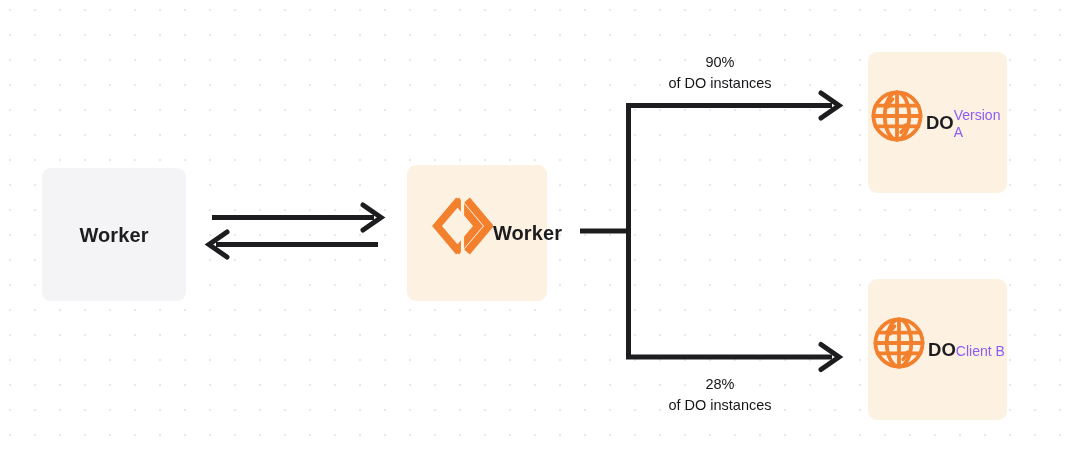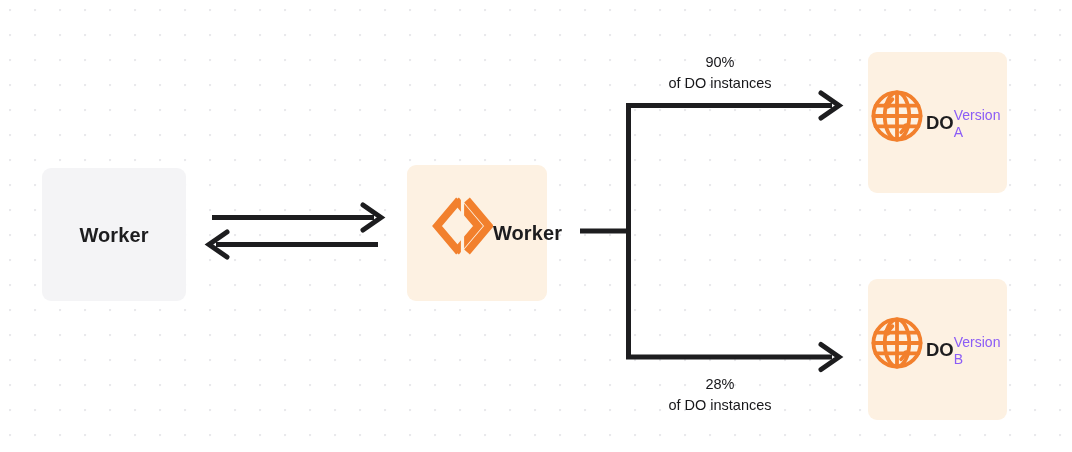--- a/index.html
+++ b/index.html
@@ -243,16 +243,16 @@
           <line x1="6" y1="32" x2="58" y2="32"></line>
           <line x1="8.5" y1="43.5" x2="55.5" y2="43.5"></line>
           <line x1="21" y1="20.5" x2="27" y2="13.5" stroke-width="4"></line>
           <line x1="42" y1="43.5" x2="36.5" y2="50" stroke-width="4"></line>
         </g>
         <circle cx="21" cy="20.5" r="3.6" fill="#f2802d"></circle>
         <circle cx="42.5" cy="43.5" r="3.6" fill="#f2802d"></circle>
       </svg>
     </span>
     <span class="node-title-sm">DO</span>
-    <span class="node-subtitle">Version B</span>
+    <span class="node-subtitle">Client B</span>
   </div>
 
 </div>
 
 </body></html>

